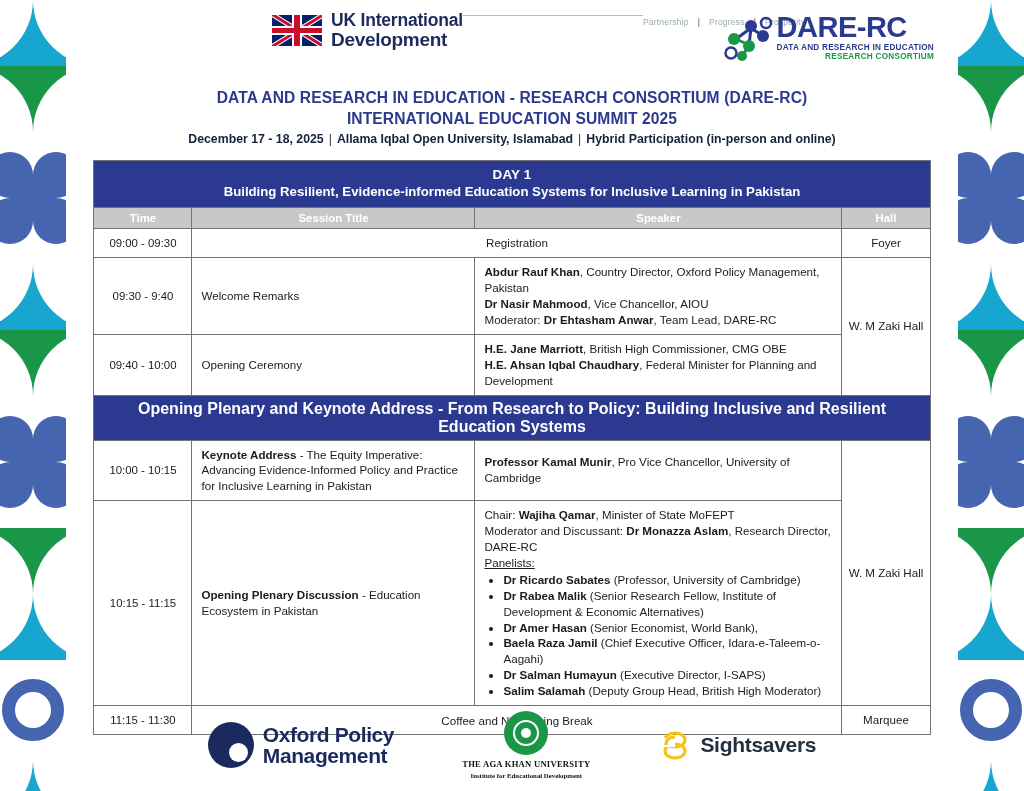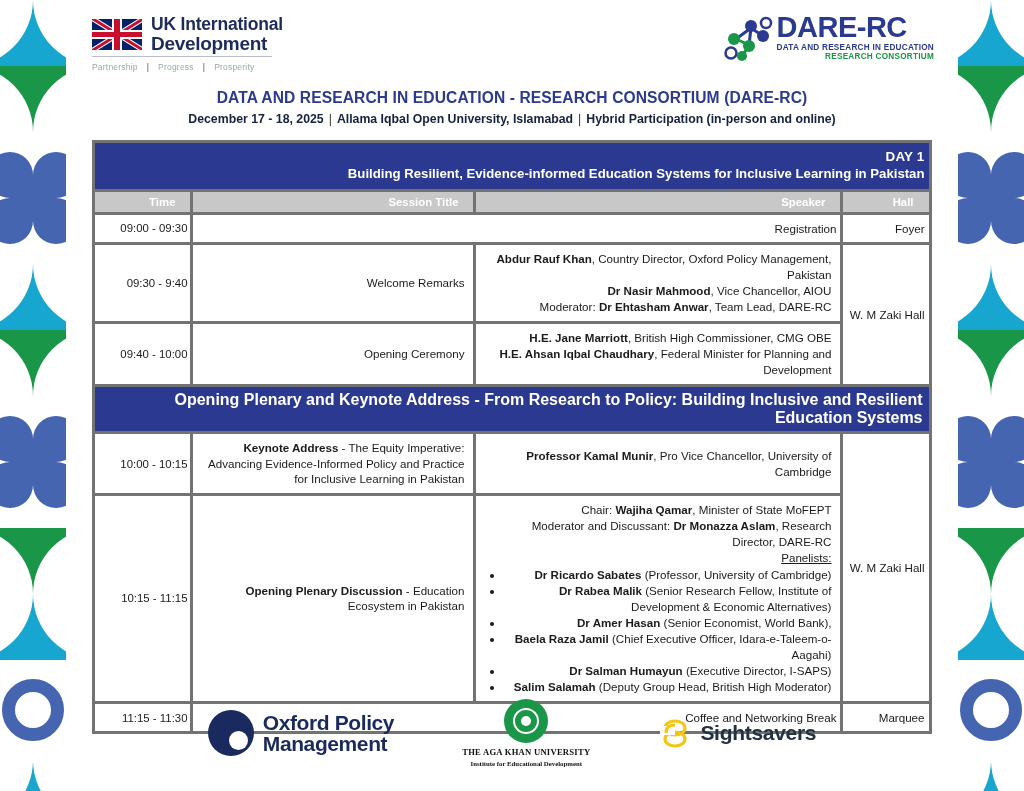--- a/index.html
+++ b/index.html
@@ -44,21 +44,21 @@
   .tile.petal .p4 { left: 33px; top:66px;  border-radius:0 46px 46px 46px; }
 
   
   .tile.ring { height:100px; background:#ffffff; display:flex; align-items:center; justify-content:center;}
   .tile.ring .r { width:62px; height:62px; border-radius:50%; border:13px solid #4565b0; background:#fff;}
 
   
   .page { position:absolute; left:66px; right:66px; top:0; bottom:0; }
 
   .topbar { position:relative; height:86px; }
-  .ukid { position:absolute; left:26px; top:12px; display:flex; flex-direction:column; }
+  .ukid { position:absolute; left:26px; top:12px; display:flex; flex-direction:row; }
   .ukid-row { display:flex; align-items:center; gap:9px; }
   .flag { width:50px; height:31px; position:relative; overflow:hidden; background:#012169; flex:none;}
   .flag .d1,.flag .d2 { position:absolute; left:-10px; top:13px; width:72px; height:5px; background:#fff;}
   .flag .d1 { transform:rotate(32deg); } .flag .d2 { transform:rotate(-32deg); }
   .flag .d3,.flag .d4 { position:absolute; left:-10px; top:14px; width:72px; height:3px; background:#C8102E;}
   .flag .d3 { transform:rotate(32deg); } .flag .d4 { transform:rotate(-32deg); }
   .flag .cv { position:absolute; left:0; top:11px; width:50px; height:9px; background:#fff;}
   .flag .ch { position:absolute; left:20px; top:0; width:10px; height:31px; background:#fff;}
   .flag .cv2{ position:absolute; left:0; top:13px; width:50px; height:5px; background:#C8102E;}
   .flag .ch2{ position:absolute; left:22px; top:0; width:6px; height:31px; background:#C8102E;}
@@ -84,21 +84,21 @@
 
   
   table.agenda {
     margin:14px auto 0 auto;
     border-collapse:collapse;
     width:836px;
     table-layout:fixed;
     font-size:11.6px;
     color:#1b1b1b;
   }
-  table.agenda td, table.agenda th { border:3px solid #737373; vertical-align:middle;text-align:right; }
+  table.agenda td, table.agenda th { border:1px solid #737373; vertical-align:middle; }
   .colTime  { width:98px; }
   .colSess  { width:283px; }
   .colSpk   { width:367px; }
   .colHall  { width:88px; }
 
   .dayband { background:#2b3990; color:#fff; text-align:center; padding:6px 4px 8px; border:1px solid #2b3990;}
   .dayband .d1 { font-size:13.4px; font-weight:700; letter-spacing:.2px;}
   .dayband .d2 { font-size:13.2px; font-weight:700; margin-top:2px;}
 
   .hdr { background:#c8c8c8; color:#ffffff; text-align:center; font-weight:700; font-size:11.4px; padding:4px 15px;}
@@ -109,21 +109,21 @@
   td.sess { padding:6px 9px; line-height:1.35; }
   td.spk  { padding:6px 9px; line-height:1.38; }
   td.hall { text-align:center; padding:6px 4px; line-height:1.35; }
   td.full { text-align:center; padding:5px 4px; }
   b { font-weight:700; }
   u { text-decoration:underline; }
   ul.pan { margin:1px 0 0 0; padding-left:19px; }
   ul.pan li { margin:0; padding:0; line-height:1.38; }
 
   
-  .footer { position:absolute; left:0; right:0; bottom:24px; display:flex; align-items:center; justify-content:center; gap:68px;}
+  .footer { position:absolute; left:0; right:0; bottom:12px; display:flex; align-items:center; justify-content:center; gap:68px;}
   .fl { display:flex; align-items:center; }
   .opm-dot { width:46px; height:46px; border-radius:50%; background:#1b2a5e; position:relative; margin-right:9px; flex:none;}
   .opm-dot::after { content:""; position:absolute; right:6px; bottom:6px; width:19px; height:19px; border-radius:50%; background:#fff;}
   .opm-t { line-height:1.02; font-size:21px; font-weight:800; color:#1b2a5e; letter-spacing:-.4px;}
   .aku { text-align:center; }
   .aku-mark { width:44px; height:44px; border-radius:50%; background:#1a9648; margin:0 auto 4px auto; position:relative;}
   .aku-mark::before{content:"";position:absolute;inset:9px;border-radius:50%;border:2px solid #fff;}
   .aku-mark::after {content:"";position:absolute;inset:17px;border-radius:50%;background:#fff;}
   .aku-t1 { font-family:"Liberation Serif", serif; font-size:8.6px; font-weight:700; color:#111; letter-spacing:.25px;}
   .aku-t2 { font-family:"Liberation Serif", serif; font-size:6.8px; font-weight:700; color:#111; margin-top:3px;}
@@ -235,20 +235,21 @@
       <span class="dare-txt">
         <div class="dare-t1">DARE-RC</div>
         <div class="dare-t2">DATA AND RESEARCH IN EDUCATION</div>
         <div class="dare-t3">RESEARCH CONSORTIUM</div>
       </span>
     </div>
   </div>
 
   <div class="titles">
     <div class="t1">DATA AND RESEARCH IN EDUCATION - RESEARCH CONSORTIUM (DARE-RC)</div>
+    <div class="t1">INTERNATIONAL EDUCATION SUMMIT 2025</div>
     <div class="t3">
       <span>December 17 - 18, 2025</span><span class="sep">|</span><span>Allama Iqbal Open University, Islamabad</span><span class="sep">|</span><span>Hybrid Participation (in-person and online)</span>
     </div>
   </div>
 
   <table class="agenda">
     <colgroup>
       <col class="colTime">
         <col class="colSess">
         <col class="colSpk">

